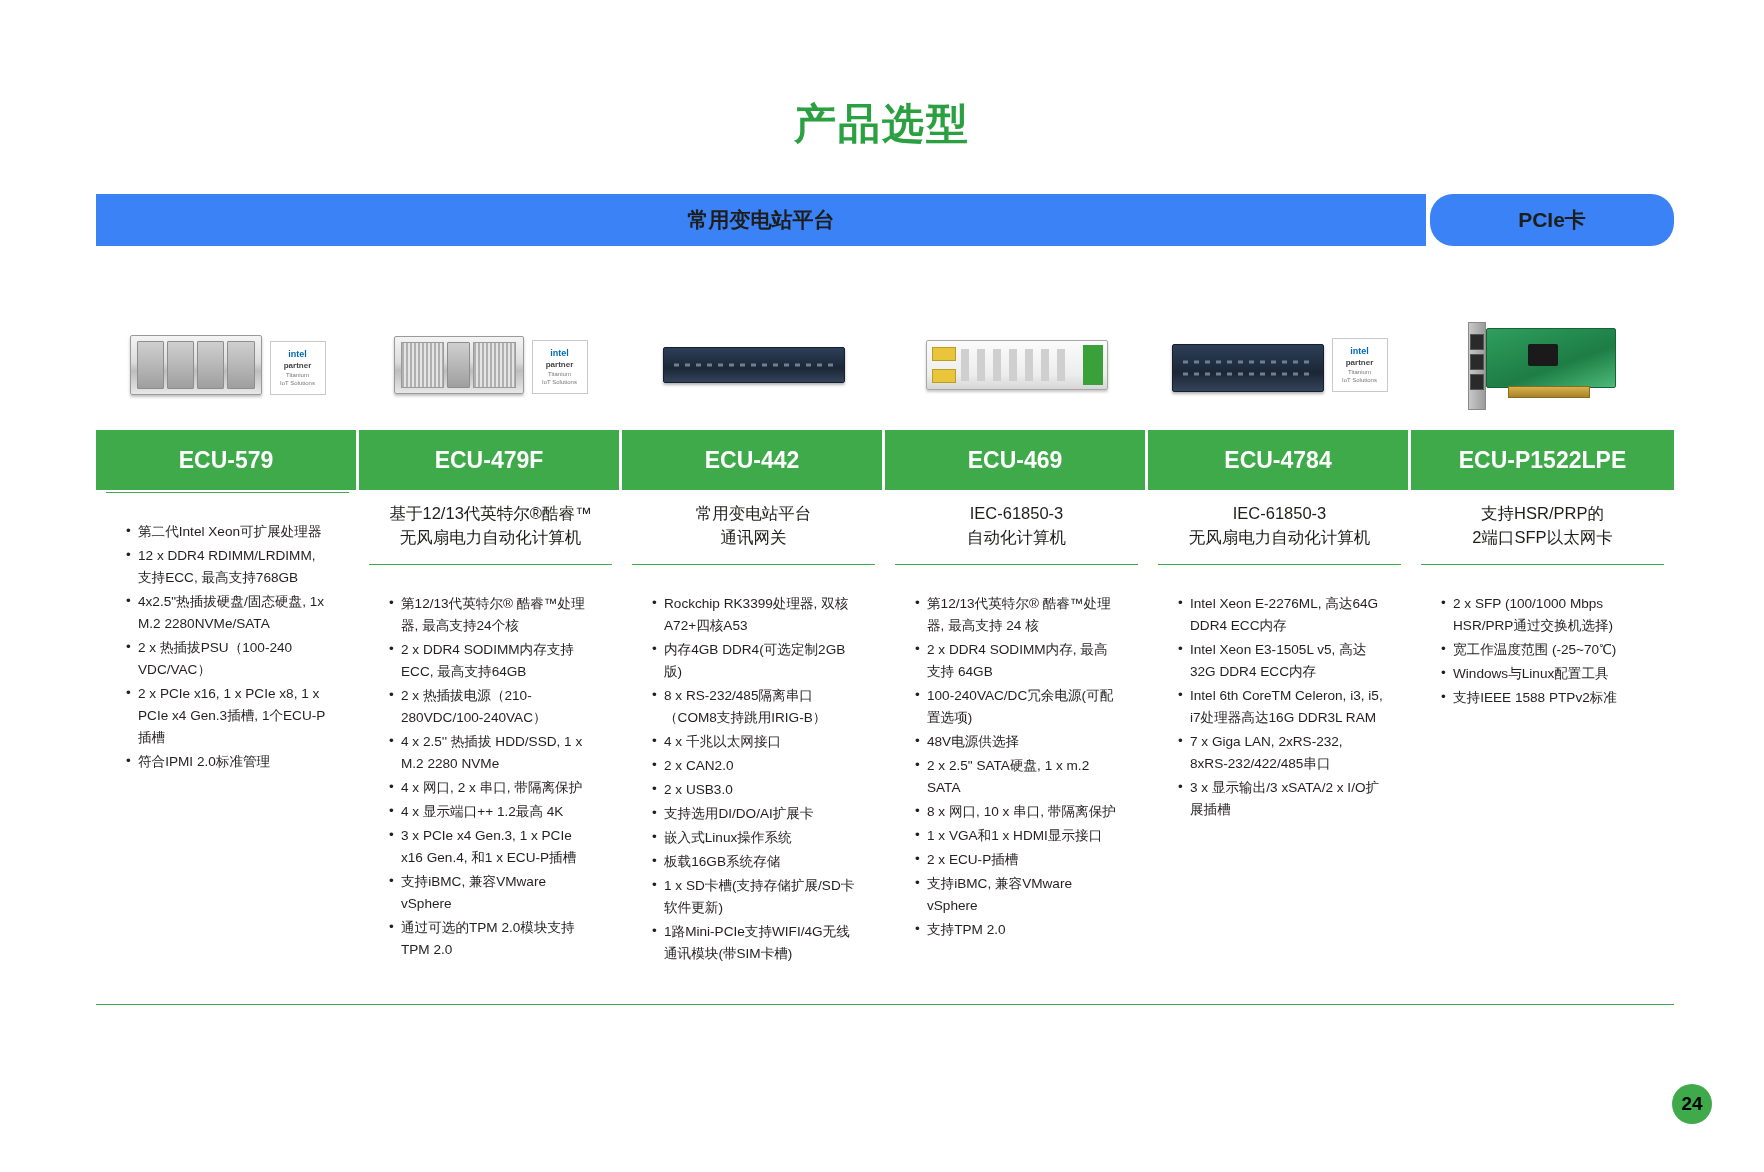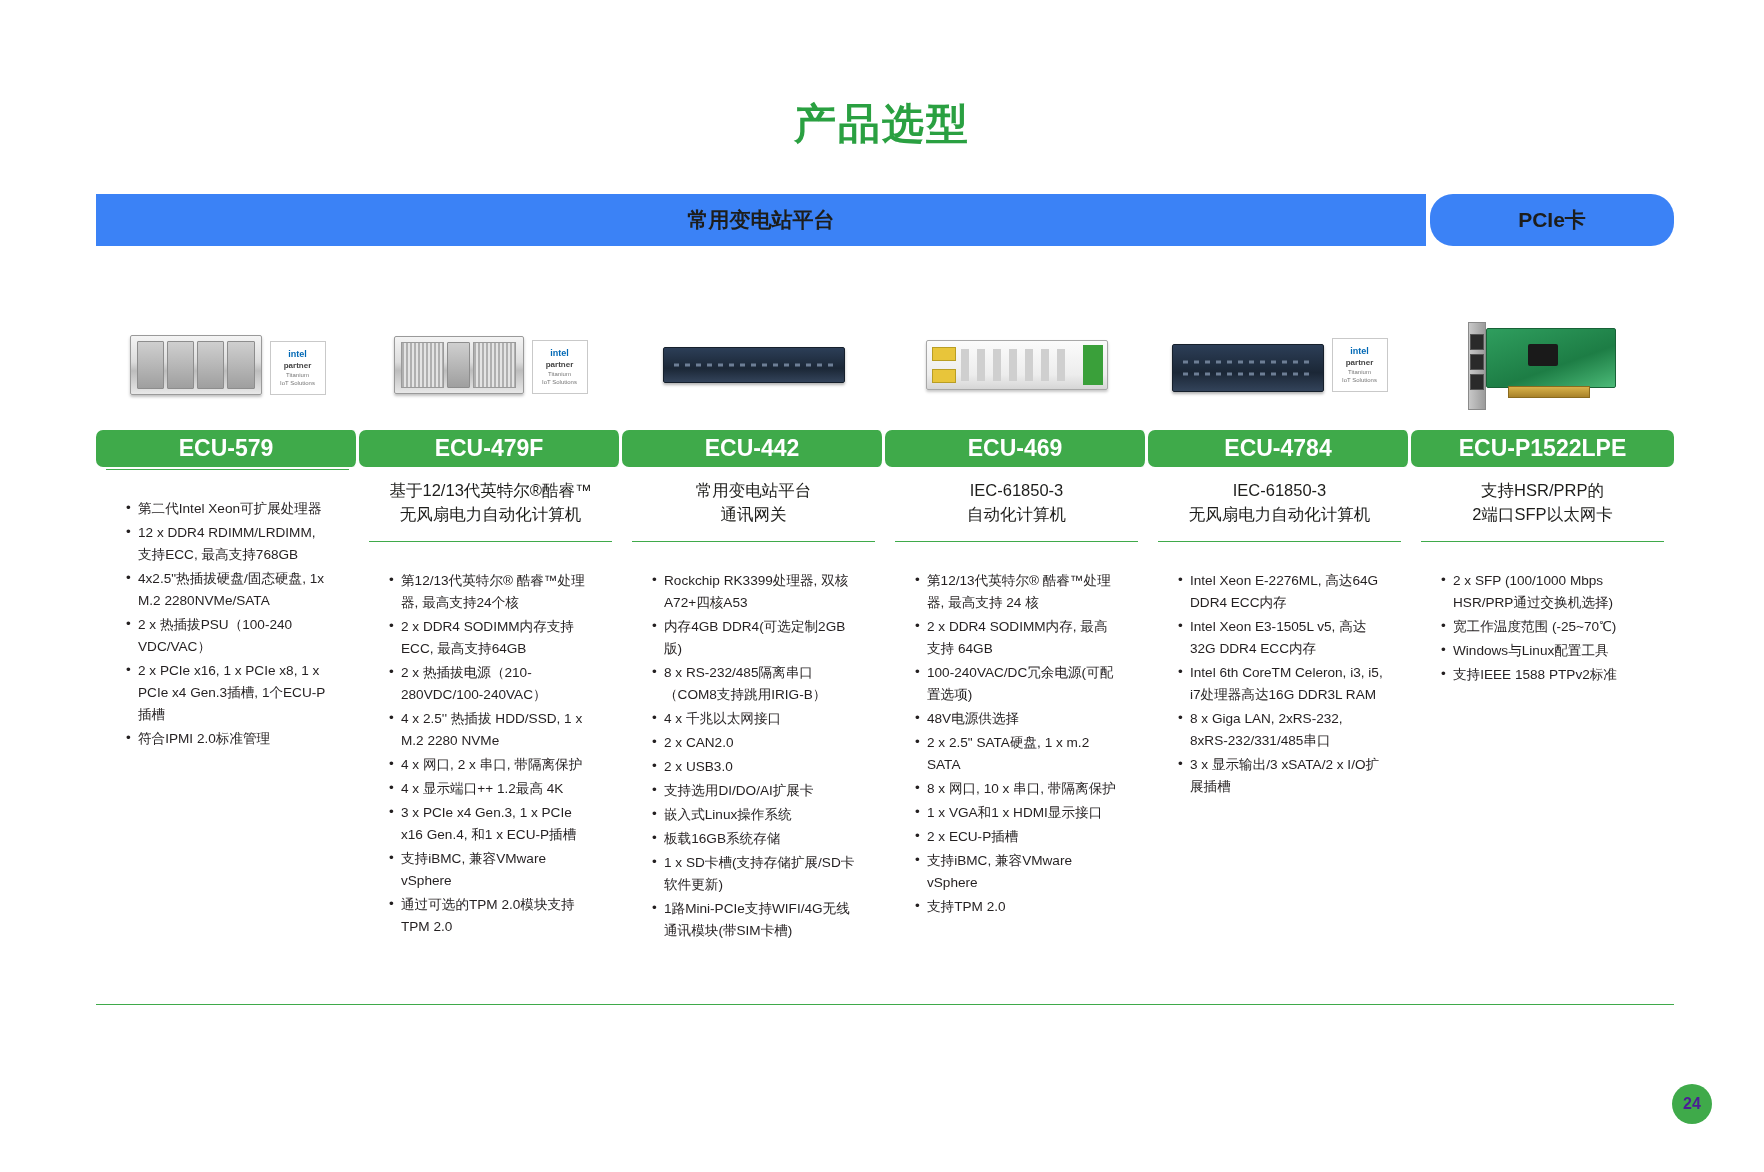--- a/index.html
+++ b/index.html
@@ -207,30 +207,29 @@
     line-height: 1.35;
     color: #444;
     margin-left: 8px;
   }
   .intel-badge .b1 { color: #0068b5; font-weight: bold; font-size: 9px; }
   .intel-badge .b2 { font-weight: bold; font-size: 8px; }
   .intel-badge .b3 { font-size: 6px; color: #777; }
 
   
   .name-bar {
-    height: 37px;
+    height: 60px;
     background: #3faa4a;
     color: #ffffff;
     font-size: 23px;
     font-weight: bold;
     display: flex;
     align-items: center;
     justify-content: center;
     border-right: 3px solid #ffffff;
-    border-radius: 7px;
   }
   .col:last-child .name-bar { border-right: none; }
 
   
   .subtitle {
     min-height: 72px;
     padding: 12px 10px 8px;
     text-align: center;
     font-size: 16.5px;
     line-height: 1.45;
@@ -273,22 +272,22 @@
   }
 
   .page-number {
     position: absolute;
     right: 52px;
     bottom: 48px;
     width: 40px;
     height: 40px;
     border-radius: 50%;
     background: #3faa4a;
-    color: #4c1d95;
-    font-size: 16px;
+    color: #000000;
+    font-size: 19px;
     font-weight: bold;
     display: flex;
     align-items: center;
     justify-content: center;
   }
 </style>
 </head>
 <body>
 
 <div class="page">
@@ -453,21 +452,21 @@
       <div class="subtitle">
         <div>IEC-61850-3</div>
         <div>无风扇电力自动化计算机</div>
       </div>
       <div class="rule"></div>
       <div class="features">
         <ul>
           <li>Intel Xeon E-2276ML, 高达64G DDR4 ECC内存</li>
           <li>Intel Xeon E3-1505L v5, 高达32G DDR4 ECC内存</li>
           <li>Intel 6th CoreTM Celeron, i3, i5, i7处理器高达16G DDR3L RAM</li>
-          <li>8 x Giga LAN, 2xRS-232, 8xRS-232/331/485串口</li>
+          <li>7 x Giga LAN, 2xRS-232, 8xRS-232/422/485串口</li>
           <li>3 x 显示输出/3 xSATA/2 x I/O扩展插槽</li>
         </ul>
       </div>
     </div>
 
     <div class="col">
       <div class="img-wrap">
         <div class="pcie-card">
           <div class="pcb"></div>
           <div class="chip"></div>

